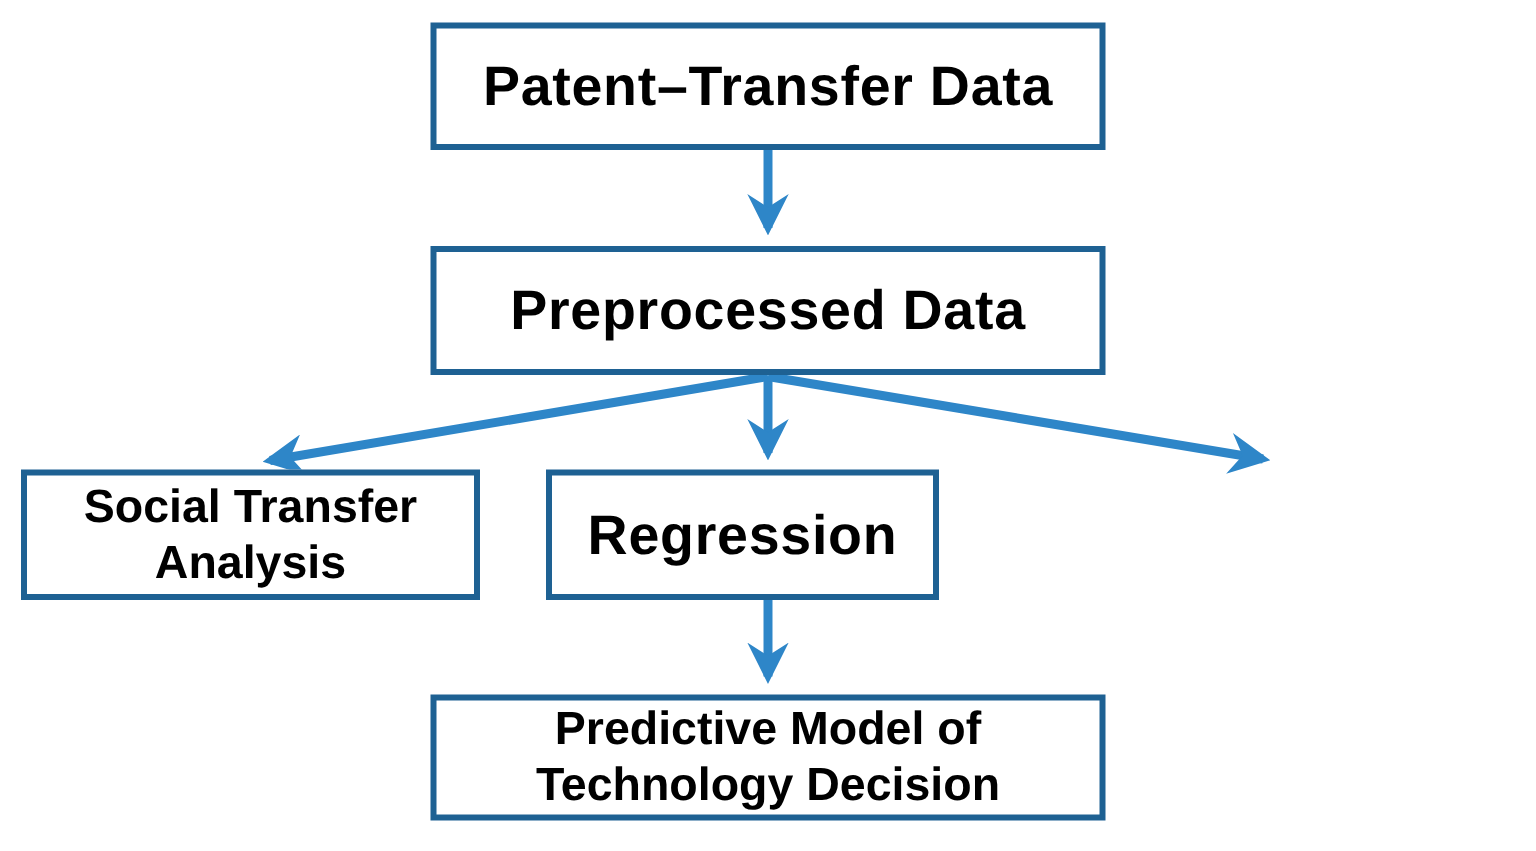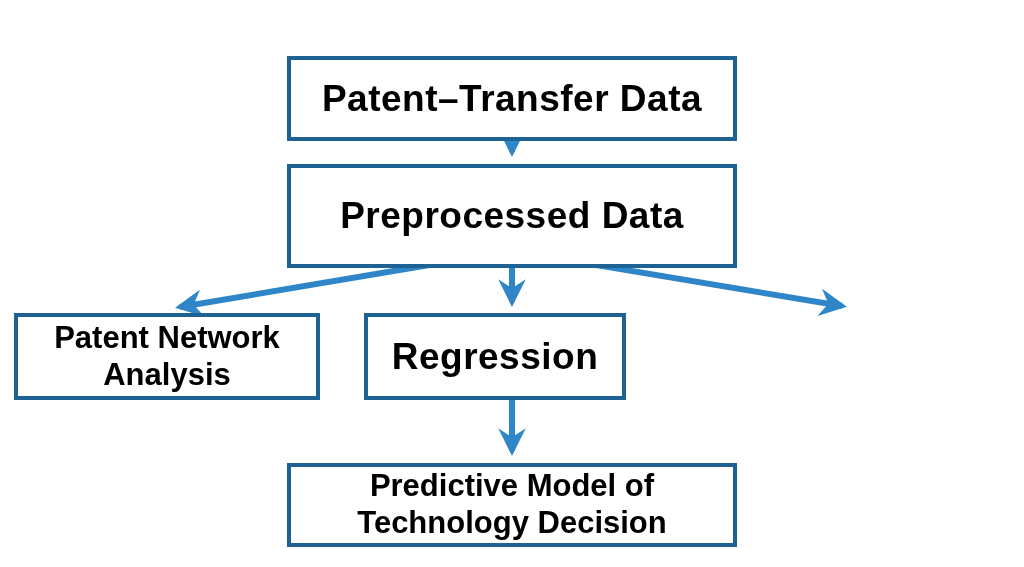--- a/index.html
+++ b/index.html
@@ -43,22 +43,22 @@
     justify-content: center;
     text-align: center;
     color: var(--text, #000);
     font-weight: 700;
     white-space: pre-line;
     line-height: 1.18;
   }
   .node-large { font-size: 37px; letter-spacing: 0.5px; }
   .node-medium { font-size: 31px; }
 
-  .node-patent      { left: 287px; top:  15px; width: 450px; height: 85px; margin-top: 41px; }
-  .node-preprocess  { left: 287px; top: 164px; width: 450px; height: 104px; }
+  .node-patent      { left: 287px; top:  15px; width: 450px; height: 85px; }
+  .node-preprocess  { left: 287px; top: 164px; width: 450px; height: 86px; }
   .node-sna         { left:  14px; top: 313px; width: 306px; height: 87px; }
   .node-regression  { left: 364px; top: 313px; width: 262px; height: 87px; }
   .node-dtree       { left: 708px; top: 312px; width: 300px; height: 88px; }
   .node-predictive  { left: 287px; top: 463px; width: 450px; height: 84px; }
 </style>
 </head>
 <body>
 
 <div class="canvas">
 
@@ -77,21 +77,21 @@
 
   <div class="node node-large node-patent">
     <span>Patent–Transfer Data</span>
   </div>
 
   <div class="node node-large node-preprocess">
     <span>Preprocessed Data</span>
   </div>
 
   <div class="node node-medium node-sna">
-    <span>Patent Network
+    <span>Social Transfer
 Analysis</span>
   </div>
 
   <div class="node node-large node-regression">
     <span>Regression</span>
   </div>
 
 
   <div class="node node-medium node-predictive">
     <span>Predictive Model of

